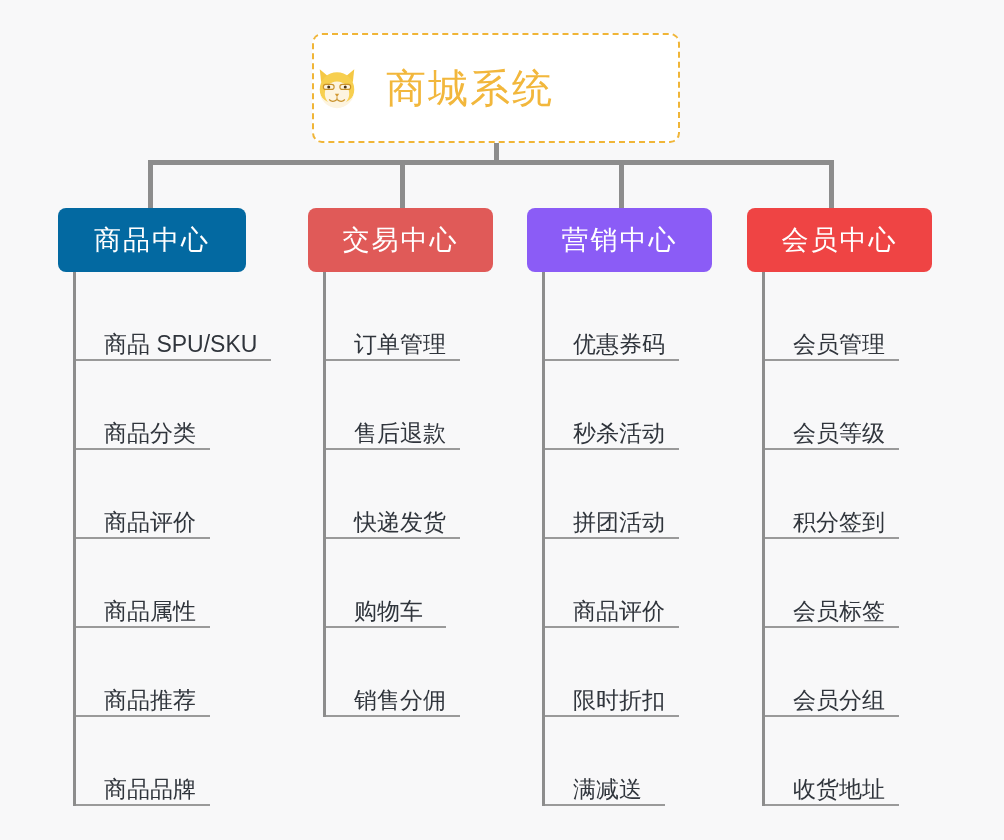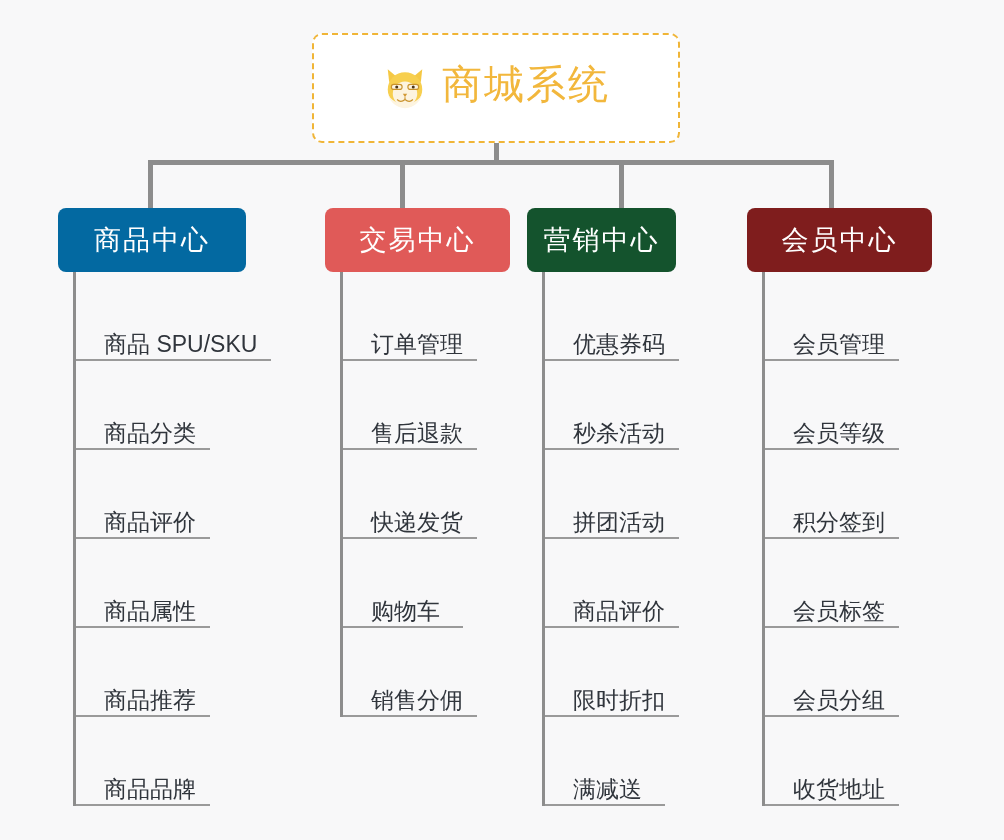--- a/index.html
+++ b/index.html
@@ -25,23 +25,21 @@
     left: 312px;
     top: 33px;
     width: 368px;
     height: 110px;
     box-sizing: border-box;
     background: #ffffff;
     border: 2px dashed #f0b537;
     border-radius: 10px;
     display: flex;
     align-items: center;
-    justify-content: center;
-    gap: 14px;
-    font-family: Liberation Mono, monospace;
+    gap: 26px;
   }
   .root-emoji {
     width: 46px;
     height: 46px;
     flex: 0 0 auto;
     display: block;
   }
   .root-title {
     font-size: 40px;
     line-height: 1;
@@ -164,21 +162,21 @@
         </div>
       <div class="item">
           <span class="item-label">商品推荐</span>
         </div>
       <div class="item">
           <span class="item-label">商品品牌</span>
         </div>
     </div>
   </div>
 
-  <div class="column" style="left:325px">
+  <div class="column" style="left:308px">
     <div class="cat-box" style="width:185px;background:#e05a58">
       <span>交易中心</span>
     </div>
     <div class="items">
       <div class="item">
           <span class="item-label">订单管理</span>
         </div>
       <div class="item">
           <span class="item-label">售后退款</span>
         </div>
@@ -188,21 +186,21 @@
       <div class="item">
           <span class="item-label">购物车</span>
         </div>
       <div class="item">
           <span class="item-label">销售分佣</span>
         </div>
     </div>
   </div>
 
   <div class="column" style="left:527px">
-    <div class="cat-box" style="width:149px;background:#14532d">
+    <div class="cat-box" style="width:185px;background:#8b5cf6">
       <span>营销中心</span>
     </div>
     <div class="items">
       <div class="item">
           <span class="item-label">优惠券码</span>
         </div>
       <div class="item">
           <span class="item-label">秒杀活动</span>
         </div>
       <div class="item">
@@ -214,21 +212,21 @@
       <div class="item">
           <span class="item-label">限时折扣</span>
         </div>
       <div class="item">
           <span class="item-label">满减送</span>
         </div>
     </div>
   </div>
 
   <div class="column" style="left:747px">
-    <div class="cat-box" style="width:185px;background:#7f1d1d">
+    <div class="cat-box" style="width:185px;background:#ef4444">
       <span>会员中心</span>
     </div>
     <div class="items">
       <div class="item">
           <span class="item-label">会员管理</span>
         </div>
       <div class="item">
           <span class="item-label">会员等级</span>
         </div>
       <div class="item">

